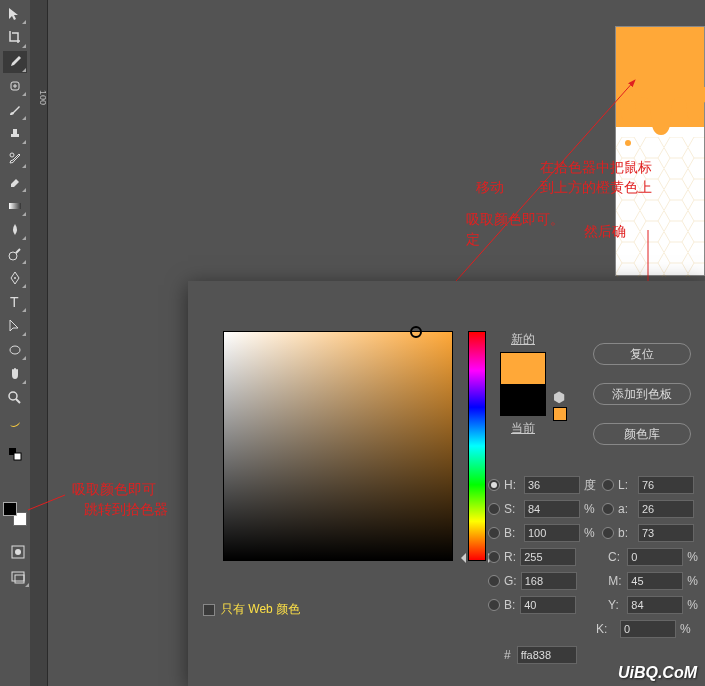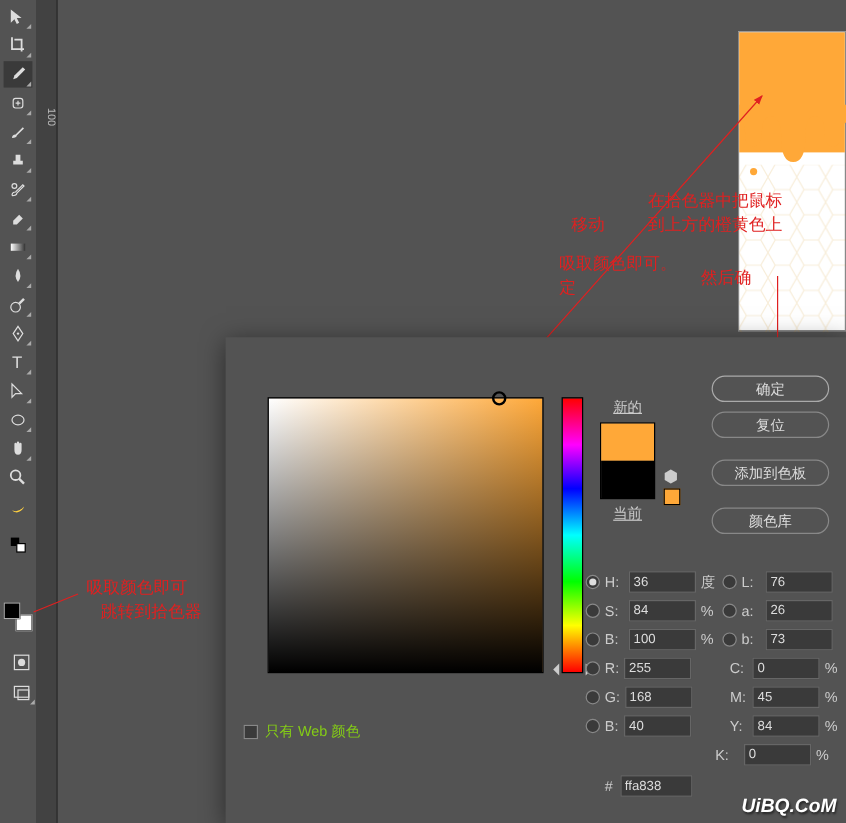--- a/index.html
+++ b/index.html
@@ -35,21 +35,21 @@
 .btn { position: absolute; width: 98px; height: 22px; background: #535353; border: 1px solid #888; border-radius: 11px; color: #ddd; font-size: 12px; display: flex; align-items: center; justify-content: center; cursor: pointer; }
 .btn.primary { border-color: #aaa; }
 .inputs { position: absolute; left: 300px; top: 195px; width: 210px; color: #ccc; font-size: 12px; }
 .input-row { display: flex; align-items: center; margin-bottom: 6px; gap: 4px; }
 .input-row .radio { width: 12px; height: 12px; border: 1px solid #888; border-radius: 50%; background: #3a3a3a; display: flex; align-items: center; justify-content: center; flex-shrink: 0; }
 .input-row .radio.checked::after { content: ''; width: 6px; height: 6px; background: #ddd; border-radius: 50%; }
 .input-row label { width: 16px; }
 .input-row label.wide { width: 20px; }
 .input-row input { width: 56px; height: 18px; background: #3a3a3a; border: 1px solid #666; color: #ddd; font-size: 11px; padding: 0 3px; }
 .input-row .unit { width: 14px; }
-.web-only { position: absolute; left: 15px; top: 320px; display: flex; align-items: center; gap: 6px; color: #84cc16; font-size: 12px; }
+.web-only { position: absolute; left: 15px; top: 320px; display: flex; align-items: center; gap: 6px; color: #fde047; font-size: 12px; }
 .web-only .checkbox { width: 12px; height: 12px; border: 1px solid #888; background: #3a3a3a; }
 .hex-row { position: absolute; left: 316px; top: 365px; display: flex; align-items: center; gap: 6px; color: #ccc; font-size: 12px; }
 .hex-row input { width: 60px; height: 18px; background: #3a3a3a; border: 1px solid #666; color: #ddd; font-size: 11px; padding: 0 3px; }
 .fg-bg-swatch { position: absolute; left: 3px; top: 502px; width: 24px; height: 24px; }
 .fg-sw { position: absolute; width: 14px; height: 14px; background: #000; border: 1px solid #aaa; top: 0; left: 0; z-index: 2; }
 .bg-sw { position: absolute; width: 14px; height: 14px; background: #fff; border: 1px solid #666; bottom: 0; right: 0; }
 .watermark { position: absolute; right: 8px; bottom: 4px; color: #fff; font-size: 16px; font-weight: bold; font-style: italic; text-shadow: 1px 1px 2px rgba(0,0,0,0.6); }
 </style>
 </head>
 <body>
@@ -255,21 +255,20 @@
       <div class="swatch-label">新的</div>
       <div class="swatch-box">
         <div class="swatch-new"></div>
         <div class="swatch-cur"></div>
       </div>
       <div class="swatch-label" style="margin-top:4px">当前</div>
     </div>
     <div class="cube-icon">⬢</div>
     <div class="small-swatch"></div>
 
-    <div class="btn primary" style="right:14px;top:32px">确定</div>
     <div class="btn" style="right:14px;top:102px">添加到色板</div>
     <div class="btn" style="right:14px;top:62px">复位</div>
     <div class="btn" style="right:14px;top:142px">颜色库</div>
 
     <div class="inputs">
       <div class="input-row">
         <div class="radio checked"></div>
           <label>H:</label>
           <input value="36" style="">
           <span class="unit">度</span>

